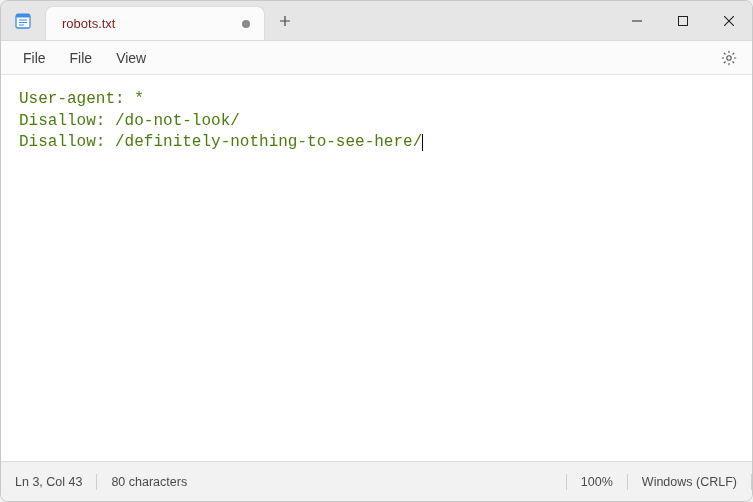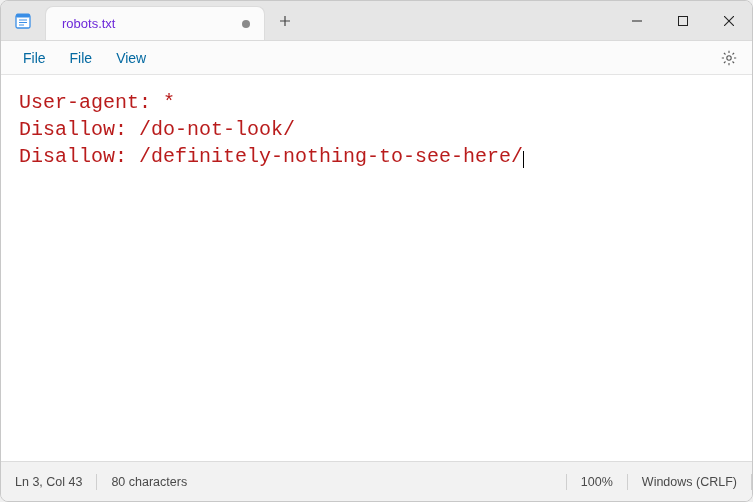--- a/index.html
+++ b/index.html
@@ -34,21 +34,21 @@
     background: #fbfbfb;
     border-top-left-radius: 8px;
     border-top-right-radius: 8px;
     margin-top: 5px;
     padding: 0 14px 0 16px;
     min-width: 220px;
     gap: 10px;
     border: 1px solid #dcdcdc;
     border-bottom: none;
   }
-  .tab-title { flex: 1; font-size: 13px; color: #6d28d9; }
+  .tab-title { flex: 1; font-size: 13px; color: #7f1d1d; }
   .tab-dirty { width: 8px; height: 8px; border-radius: 50%; background: #8a8a8a; }
   .newtab {
     width: 40px;
     display: flex;
     align-items: center;
     justify-content: center;
     color: #444;
   }
   .spacer { flex: 1; }
   .win-controls { display: flex; align-items: stretch; }
@@ -66,38 +66,38 @@
     display: flex;
     align-items: center;
     padding: 0 8px 0 12px;
     gap: 4px;
     border-bottom: 1px solid #e4e4e4;
   }
   .menu-item {
     padding: 4px 10px;
     border-radius: 4px;
     font-size: 14px;
-    color: #0369a1;
+    color: #404040;
   }
   .menubar .spacer { flex: 1; }
   .settings-btn {
     width: 30px; height: 30px;
     display: flex; align-items: center; justify-content: center;
     border-radius: 4px; color: #444;
   }
   
   .editor {
     flex: 1;
     background: #ffffff;
     padding: 14px 18px;
     font-family: Consolas, "Courier New", monospace;
-    font-size: 20px;
+    font-size: 16px;
     line-height: 1.35;
     white-space: pre;
-    color: #b91c1c;
+    color: #4d7c0f;
     position: relative;
     overflow: hidden;
   }
   .caret {
     display: inline-block;
     width: 1px; height: 17px;
     background: #000;
     vertical-align: text-bottom;
     margin-left: 0px;
   }

